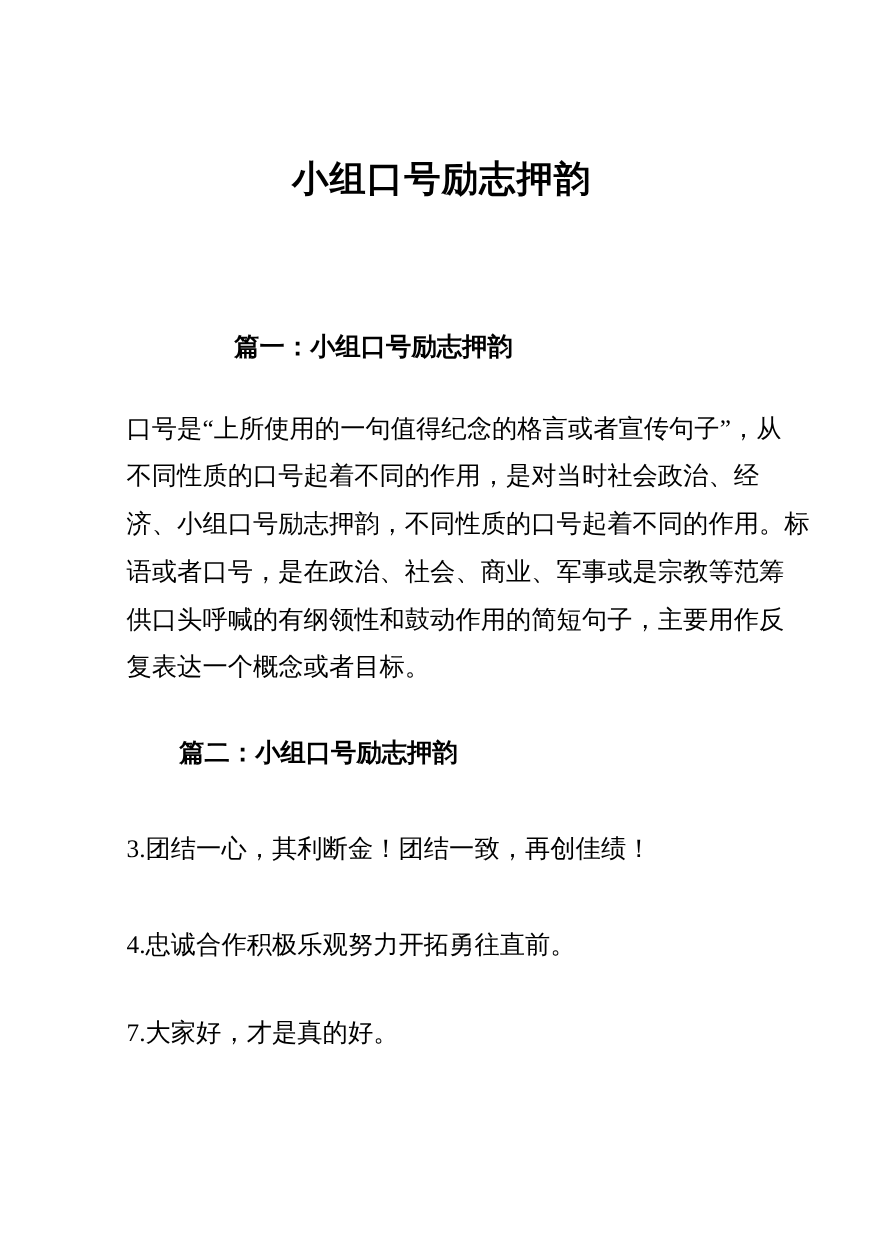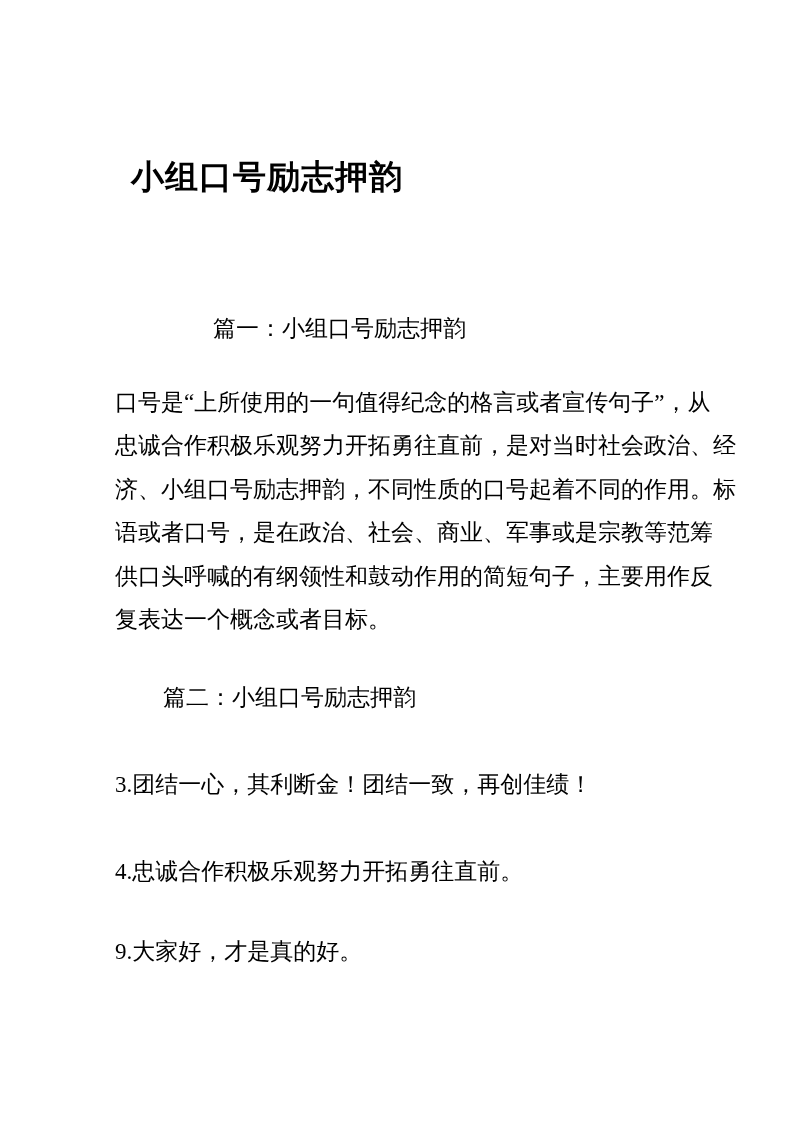--- a/index.html
+++ b/index.html
@@ -13,30 +13,31 @@
     height: 1122px;
     margin: 0 auto;
     background: #ffffff;
     color: #000000;
     box-sizing: border-box;
     padding: 138px 105px 0 115px;
     overflow: hidden;
     font-family: "Liberation Serif", "DejaVu Serif", serif;
   }
   .doc-title {
-    margin: 16px;
+    margin: 3px;
     font-size: 33px;
     font-weight: bold;
+    text-align: center;
     line-height: 46px;
     letter-spacing: 1px;
   }
   .section-heading {
     font-size: 23px;
     line-height: 43.5px;
-    font-weight: normal;
+    font-weight: bold;
     margin: 0;
   }
   .section-heading.first {
     margin-top: 107px;
     text-indent: 98px;
   }
   .section-heading.second {
     margin-top: 34px;
     margin-left: 48px;
   }
@@ -66,28 +67,28 @@
 <body>
 
 <div class="page">
 
   <h1 class="doc-title">小组口号励志押韵</h1>
 
   <div class="section-heading first">篇一：小组口号励志押韵</div>
 
   <div class="body-paragraph">
     <div class="para-line">口号是“上所使用的一句值得纪念的格言或者宣传句子”，从</div>
-    <div class="para-line">忠诚合作积极乐观努力开拓勇往直前，是对当时社会政治、经</div>
+    <div class="para-line">不同性质的口号起着不同的作用，是对当时社会政治、经</div>
     <div class="para-line">济、小组口号励志押韵，不同性质的口号起着不同的作用。标</div>
     <div class="para-line">语或者口号，是在政治、社会、商业、军事或是宗教等范筹</div>
     <div class="para-line">供口头呼喊的有纲领性和鼓动作用的简短句子，主要用作反</div>
     <div class="para-line last">复表达一个概念或者目标。</div>
   </div>
 
   <div class="section-heading second">篇二：小组口号励志押韵</div>
 
   <div class="slogan-line s1">3.团结一心，其利断金！团结一致，再创佳绩！</div>
 
   <div class="slogan-line s2">4.忠诚合作积极乐观努力开拓勇往直前。</div>
 
-  <div class="slogan-line s3">9.大家好，才是真的好。</div>
+  <div class="slogan-line s3">7.大家好，才是真的好。</div>
 
 </div>
 
 </body></html>

